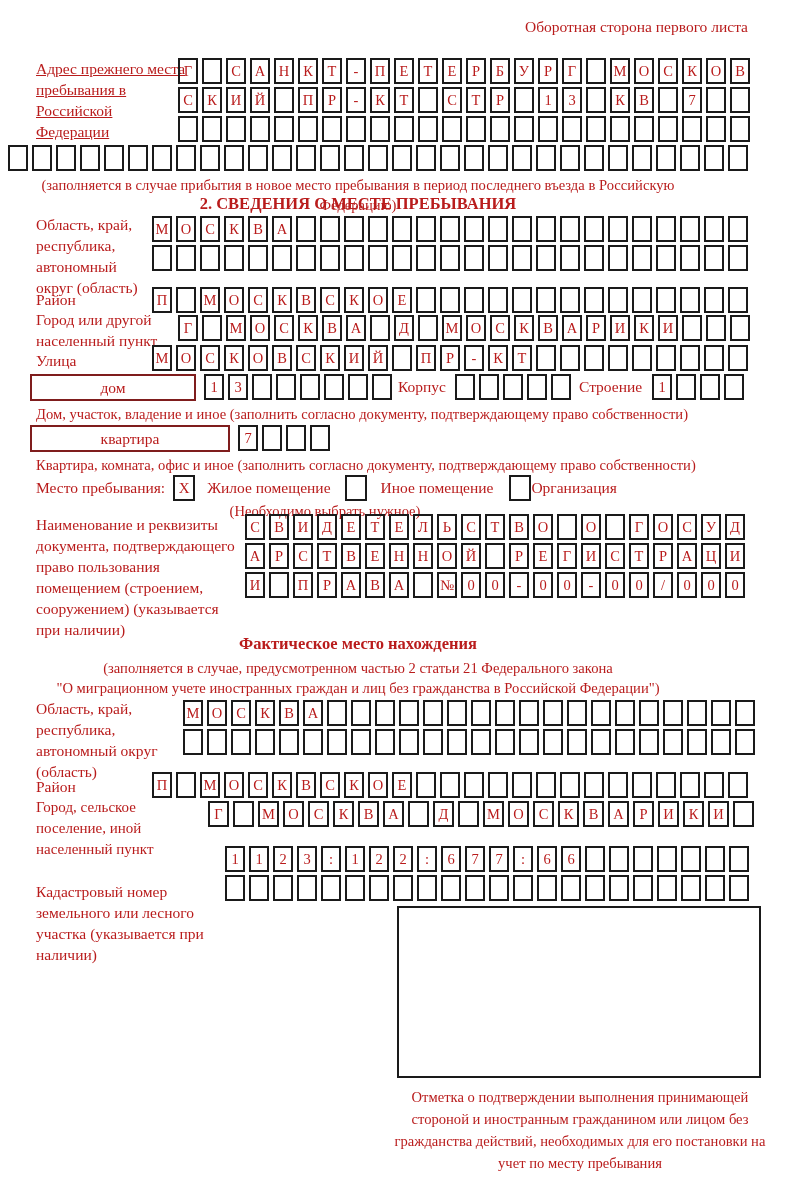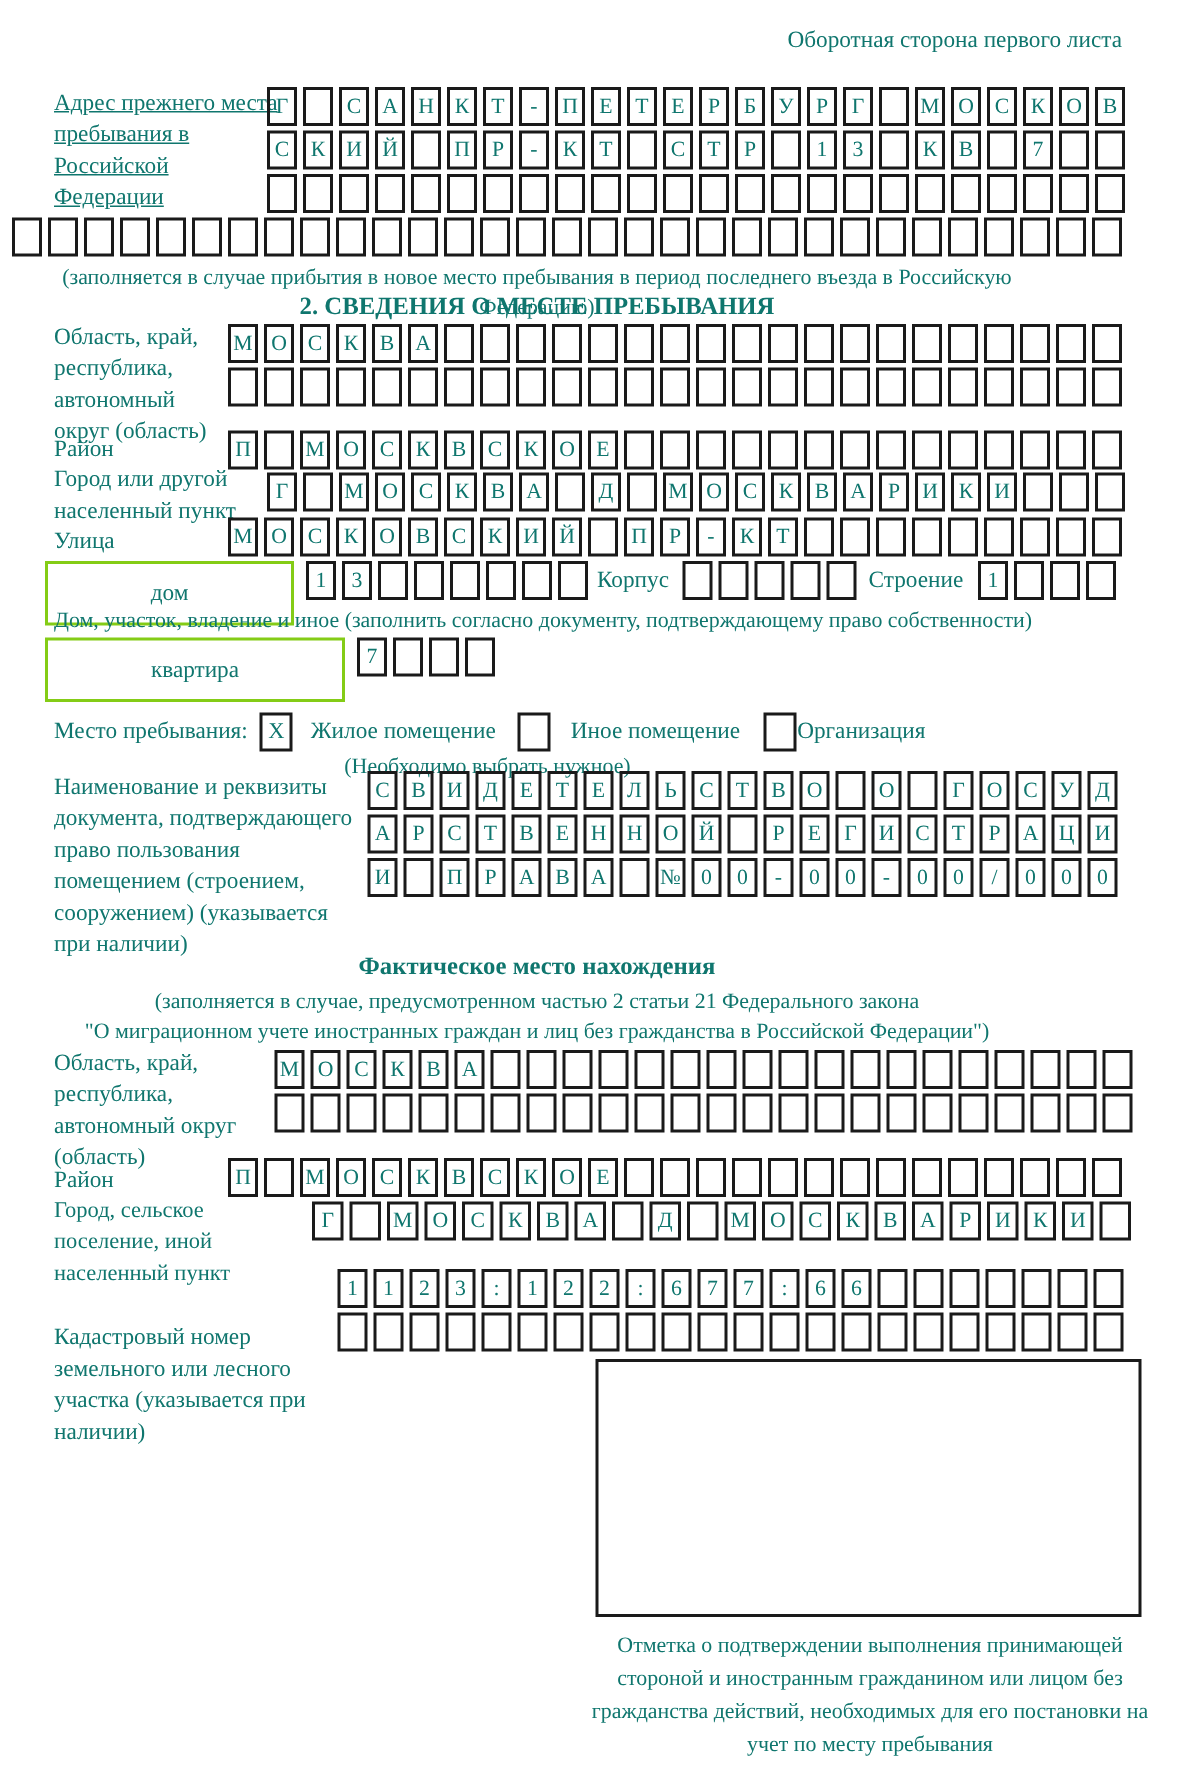--- a/index.html
+++ b/index.html
@@ -1,28 +1,28 @@
 <!DOCTYPE html>
 <html><head>
 <meta charset="utf-8">
 <style>
   html,body{margin:0;padding:0;background:#fff;}
-  .page{position:relative;width:800px;height:1180px;background:#fff;color:#0f766e;
+  .page{position:relative;width:800px;height:1180px;background:#fff;color:#b91c1c;
         font-family:"Liberation Serif", serif;overflow:hidden;}
   .abs{position:absolute;}
   .label{font-size:15.5px;line-height:21px;}
   .small-label{font-size:15px;line-height:21px;}
   .caption{font-size:14.6px;line-height:20px;}
   .title{font-size:16.5px;font-weight:bold;}
   .center{text-align:center;width:708px;left:4px;}
   .cells{display:flex;gap:4px;}
   .cells .cell{flex:none;width:20px;height:26px;border:2px solid #1a1a1a;box-sizing:border-box;
         display:flex;align-items:center;justify-content:center;font-size:14.5px;line-height:1;}
   .w21 .cell{width:21px;}
-  .fieldbox{border:2px solid #84cc16;box-sizing:border-box;height:43px;display:flex;
+  .fieldbox{border:2px solid #7f1d1d;box-sizing:border-box;height:27px;display:flex;
         align-items:center;justify-content:center;font-size:15.5px;}
   .checkbox{flex:none;width:22px;height:26px;border:2px solid #1a1a1a;box-sizing:border-box;
         display:flex;align-items:center;justify-content:center;font-size:15px;}
   .stayrow{display:flex;align-items:center;font-size:15.5px;}
   .confirmbox{border:2px solid #1a1a1a;box-sizing:border-box;background:#fff;}
   .vstack{display:flex;flex-direction:column;gap:3px;}
 </style>
 </head>
 <body>
 
@@ -320,20 +320,21 @@
     </div>
   <div class="abs caption" style="top:404px;left:36px;">Дом, участок, владение и иное (заполнить согласно документу, подтверждающему право собственности)</div>
 
   <div class="abs fieldbox" style="top:425px;left:30px;width:200px;">квартира</div>
   <div class="abs cells" style="top:425px;left:238px;">
       <span class="cell">7</span>
       <span class="cell"></span>
       <span class="cell"></span>
       <span class="cell"></span>
     </div>
+  <div class="abs caption" style="top:455px;left:36px;">Квартира, комната, офис и иное (заполнить согласно документу, подтверждающему право собственности)</div>
 
   <div class="abs stayrow" style="top:475px;left:36px;">
     <span>Место пребывания:</span>
     <span class="checkbox" style="margin-left:8px;">X</span>
     <span style="margin-left:12px;">Жилое помещение</span>
     <span class="checkbox" style="margin-left:14px;"></span>
     <span style="margin-left:14px;">Иное помещение</span>
     <span class="checkbox" style="margin-left:16px;"></span>
     <span style="">Организация</span>
   </div>

